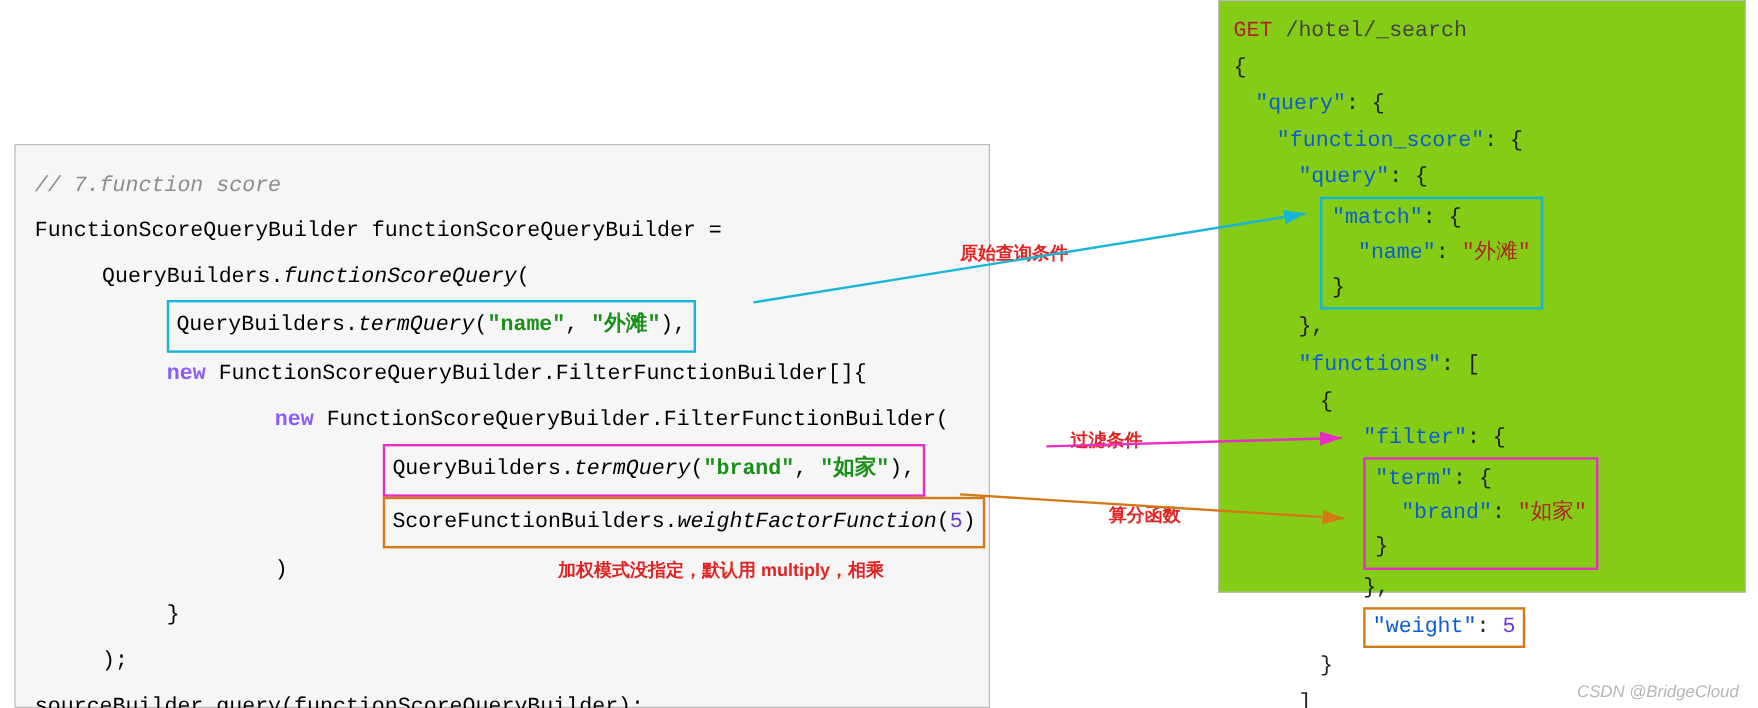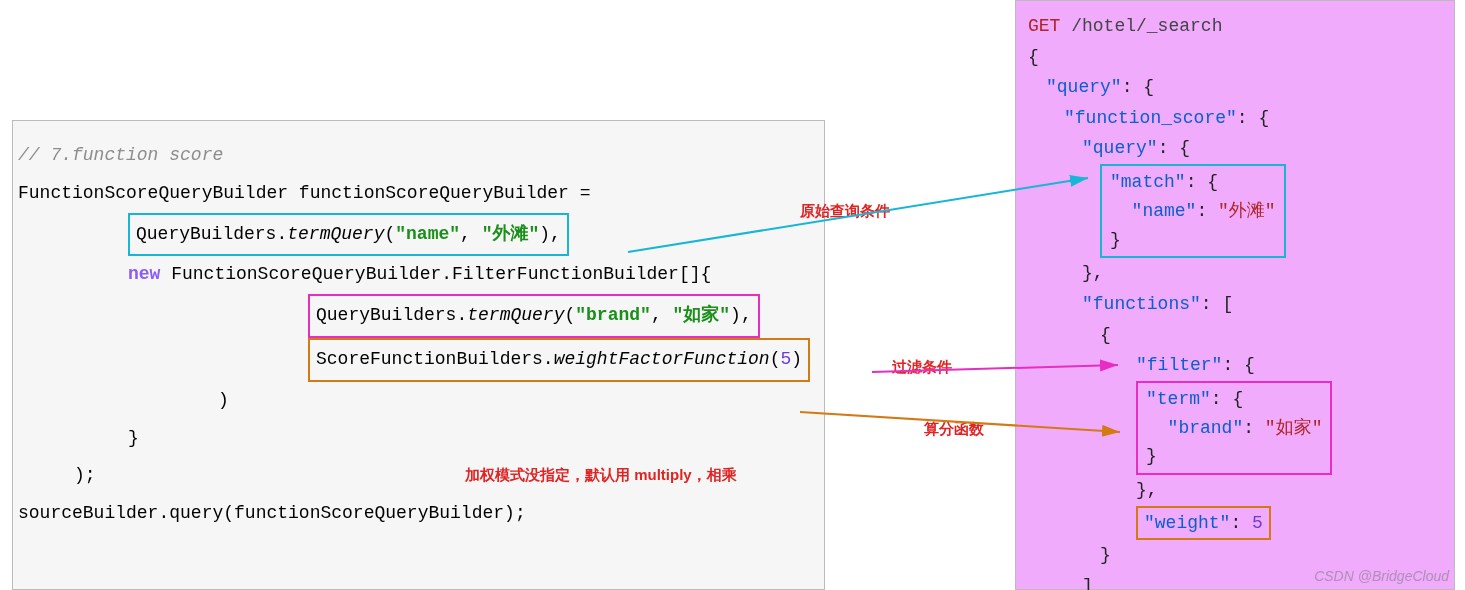--- a/index.html
+++ b/index.html
@@ -13,30 +13,30 @@
     position: relative;
   }
   .java-pane {
     position: absolute;
     left: 12px;
     top: 120px;
     width: 813px;
     height: 470px;
     background: #f6f6f6;
     border: 1px solid #bbb;
-    padding: 16px 12px 0 5px;
+    padding: 16px 12px 0 16px;
     line-height: 2.1;
   }
   .json-pane {
     position: absolute;
     left: 1015px;
     top: 0;
     width: 440px;
-    height: 590px;
-    background: #f0abfc;
+    height: 494px;
+    background: #84cc16;
     border: 1px solid #bbb;
     padding: 10px 12px;
     line-height: 1.7;
     font-size: 18px;
   }
   .comment { color: #8d8d8d; font-style: italic; }
   .kw-new { color: #8b5cf6; font-weight: bold; }
   .italic { font-style: italic; }
   .str-bold { color: #1a8f1a; font-weight: bold; }
   .str-red { color: #b02525; }
@@ -86,27 +86,33 @@
     font-style: italic;
     margin-top: 38px;
   }
 </style>
 </head>
 <body>
 
 <div class="java-pane">
   <div><span class="comment">// 7.function score</span></div>
   <div><span>FunctionScoreQueryBuilder functionScoreQueryBuilder =</span></div>
+  <div class="indentA">
+    <span>QueryBuilders.</span><span class="italic">functionScoreQuery</span><span>(</span>
+  </div>
   <div class="indentB">
     <span class="box-cyan">
       <span>QueryBuilders.</span><span class="italic">termQuery</span><span>(</span><span class="str-bold">"name"</span><span>, </span><span class="str-bold">"外滩"</span><span>),</span>
     </span>
   </div>
   <div class="indentB">
     <span class="kw-new">new</span><span> FunctionScoreQueryBuilder.FilterFunctionBuilder[]{</span>
+  </div>
+  <div class="indentC">
+    <span class="kw-new">new</span><span> FunctionScoreQueryBuilder.FilterFunctionBuilder(</span>
   </div>
   <div class="indentD">
     <span class="box-magenta">
       <span>QueryBuilders.</span><span class="italic">termQuery</span><span>(</span><span class="str-bold">"brand"</span><span>, </span><span class="str-bold">"如家"</span><span>),</span>
     </span>
   </div>
   <div class="indentD">
     <span class="box-orange">
       <span>ScoreFunctionBuilders.</span><span class="italic">weightFactorFunction</span><span>(</span><span class="num">5</span><span>)</span>
     </span>

